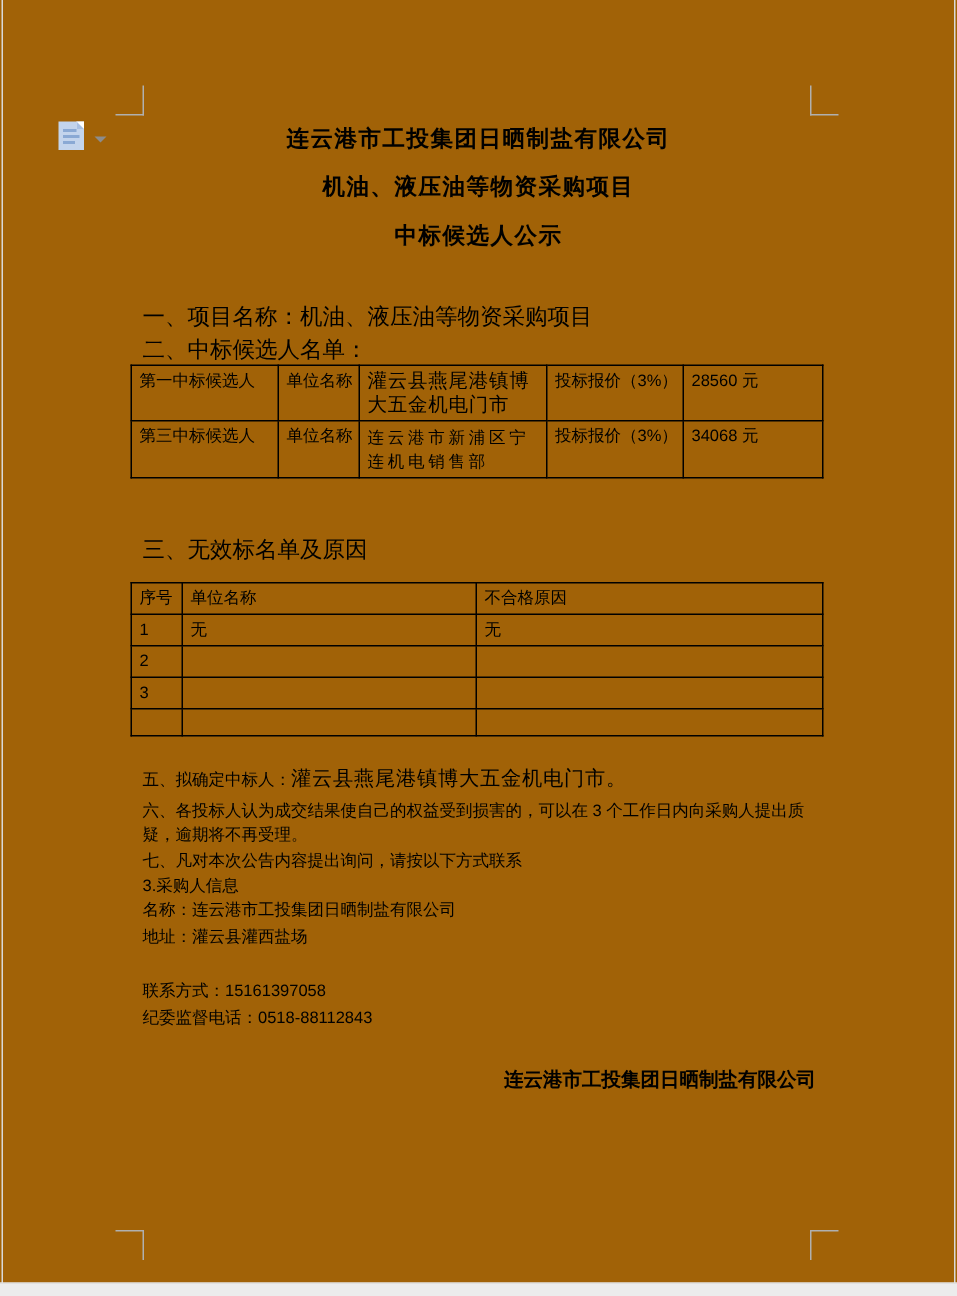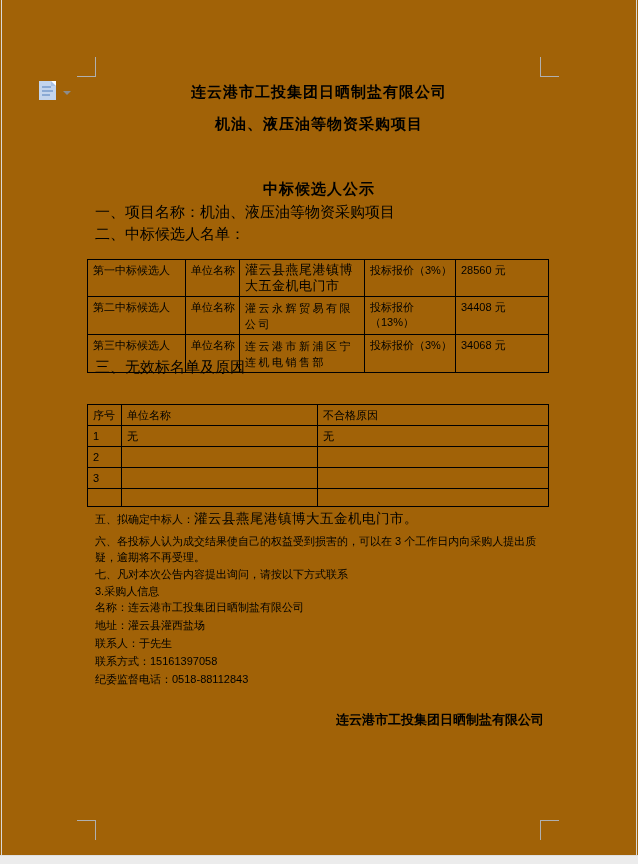--- a/index.html
+++ b/index.html
@@ -36,28 +36,28 @@
   .paste-doc .b1 { top: 5px;  width: 9px; }
   .paste-doc .b2 { top: 9px;  width: 11px; }
   .paste-doc .b3 { top: 13px; width: 8px; }
   .paste-caret { position: absolute; left: 24px; top: 10px; width: 0; height: 0;
     border-left: 4px solid transparent; border-right: 4px solid transparent; border-top: 4px solid #8c8c8c; }
 
   .title { position: absolute; left: 0; width: 100%; text-align: center;
     font-size: 15px; font-weight: bold; letter-spacing: 1px; }
   .title1 { top: 83px; }
   .title2 { top: 115px; }
-  .title3 { top: 148px; margin-top: 32px; }
+  .title3 { top: 148px; }
 
   .line { position: absolute; left: 95px; font-size: 15px; line-height: 14px; white-space: nowrap; }
   .sec1 { top: 205px; }
   .sec2 { top: 227px; }
   .sec3 { top: 360px; }
 
-  table { border-collapse: collapse; table-layout: fixed; position: absolute; left: 87px; width: 461px; font-size: 11px; margin-top: 16px; }
+  table { border-collapse: collapse; table-layout: fixed; position: absolute; left: 87px; width: 461px; font-size: 11px; }
   td { border: 1px solid #000; vertical-align: top; padding: 3px 3px 2px 5px; line-height: 15px; overflow: hidden; }
   .t1 { top: 243px; }
   .t1 tr { height: 33px; }
   .t1 .unit-big { font-size: 13px; line-height: 16px; padding-top: 2px; letter-spacing: 0.5px; }
   .t1 .unit-sp { letter-spacing: 2.5px; line-height: 16px; }
   .t2 { top: 388px; }
 
   .para { position: absolute; left: 95px; width: 454px; font-size: 11px; }
   .p5  { top: 510px; line-height: 17px; }
   .p5 .winner { font-size: 13.5px; letter-spacing: 0.5px; }
@@ -114,27 +114,20 @@
     </colgroup>
     <tbody>
         <tr>
       <td>第一中标候选人</td>
       <td>单位名称</td>
       <td class="unit-big">灌云县燕尾港镇博大五金机电门市</td>
       <td>投标报价（3%）</td>
       <td>28560 元</td>
     </tr>
     <tr>
-      <td>第二中标候选人</td>
-      <td>单位名称</td>
-      <td class="unit-sp">灌云永辉贸易有限公司</td>
-      <td>投标报价（13%）</td>
-      <td>34408 元</td>
-    </tr>
-    <tr>
       <td>第三中标候选人</td>
       <td>单位名称</td>
       <td class="unit-sp">连云港市新浦区宁连机电销售部</td>
       <td>投标报价（3%）</td>
       <td>34068 元</td>
     </tr>
   </tbody>
     </table>
 
   <div class="line sec3">三、无效标名单及原因</div>
@@ -176,21 +169,20 @@
 
   <div class="para p5">
     <span>五、拟确定中标人：</span><span class="winner">灌云县燕尾港镇博大五金机电门市。</span>
   </div>
   <div class="para p6">六、各投标人认为成交结果使自己的权益受到损害的，可以在 3 个工作日内向采购人提出质疑，逾期将不再受理。</div>
   <div class="para p7">七、凡对本次公告内容提出询问，请按以下方式联系</div>
 
   <div class="para pinfo">3.采购人信息</div>
   <div class="para pname">名称：连云港市工投集团日晒制盐有限公司</div>
   <div class="para paddr">地址：灌云县灌西盐场</div>
-  <div class="para pcontact">联系人：于先生</div>
   <div class="para pphone">联系方式：15161397058</div>
   <div class="para psuper">纪委监督电话：0518-88112843</div>
 
   <div class="signoff">
     <div>连云港市工投集团日晒制盐有限公司</div>
   </div>
 
 </div>
 
 </body></html>

